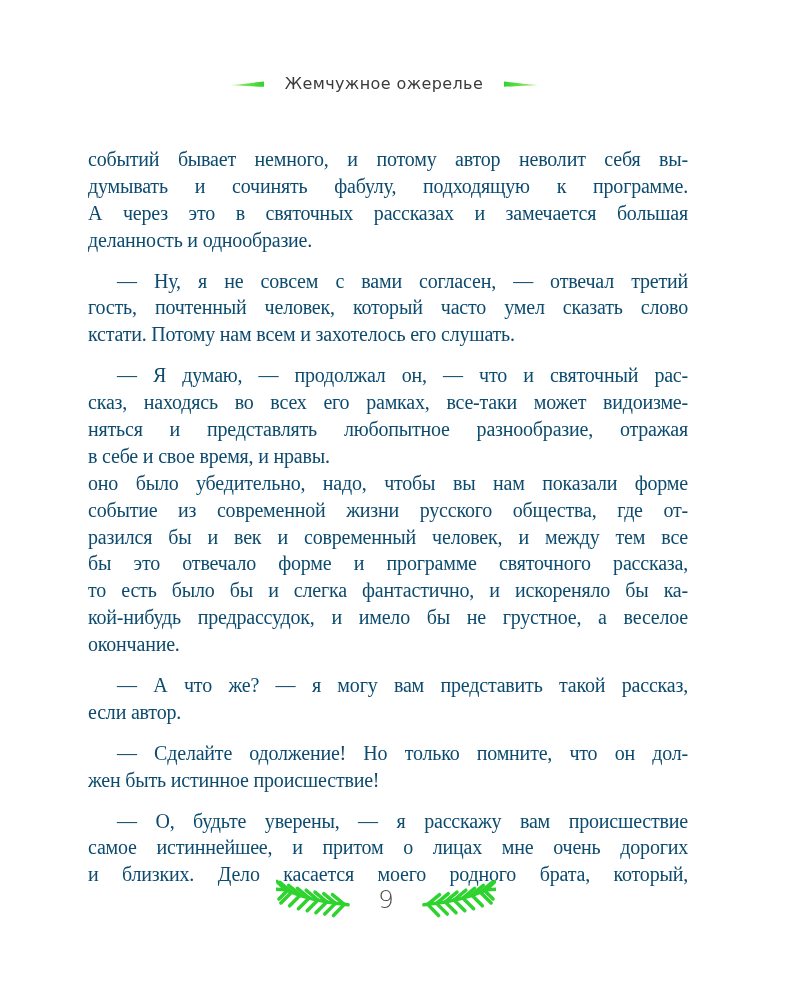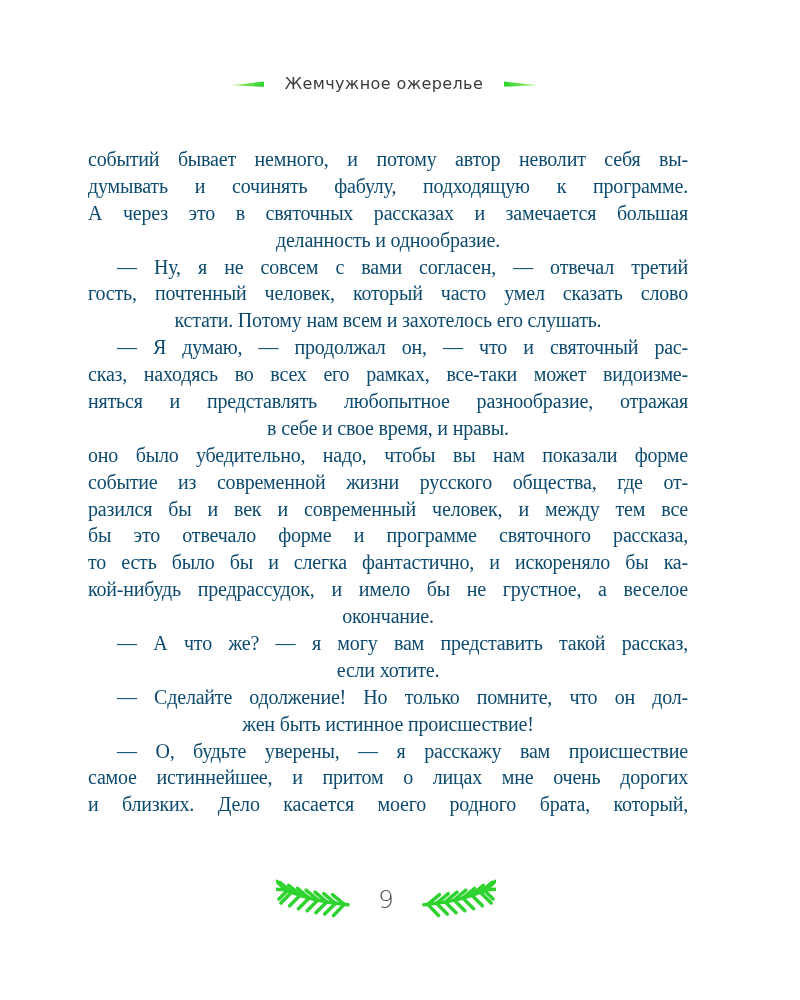--- a/index.html
+++ b/index.html
@@ -21,24 +21,24 @@
     white-space: nowrap;
   }
   .swoosh { display: inline-flex; align-items: center; }
   .mirror svg { transform: scaleX(-1); }
 
   
   .textblock {
     position: absolute; left: 88px; top: 146px; width: 600px;
     font-size: 20px; color: #0c4a6e; letter-spacing: -0.2px;
   }
-  .line { height: 26.9px; line-height: 26.9px; overflow: hidden; white-space: normal; text-align: center; }
+  .line { height: 26.9px; line-height: 26.9px; overflow: hidden; white-space: normal; }
   .line.j { text-align: justify; }
   .line.j::after { content: ""; display: inline-block; width: 100%; }
-  .line.i { text-indent: 29px; }
+  .line.i { text-indent: 29px; margin-top: 14px; }
 
   
   .footer {
     position: absolute; top: 878px; left: -14px; width: 800px;
     display: flex; justify-content: center; align-items: center; gap: 26px;
   }
   .page-number {
     font-family: "DejaVu Sans", "Liberation Sans", sans-serif;
     font-size: 25px; font-weight: 300; color: #4f4f4f;
   }
@@ -82,21 +82,21 @@
       <div class="line j">няться и представлять любопытное разнообразие, отражая</div>
       <div class="line">в себе и свое время, и нравы.</div>
       <div class="line j">оно было убедительно, надо, чтобы вы нам показали форме</div>
       <div class="line j">событие из современной жизни русского общества, где от-</div>
       <div class="line j">разился бы и век и современный человек, и между тем все</div>
       <div class="line j">бы это отвечало форме и программе святочного рассказа,</div>
       <div class="line j">то есть было бы и слегка фантастично, и искореняло бы ка-</div>
       <div class="line j">кой-нибудь предрассудок, и имело бы не грустное, а веселое</div>
       <div class="line">окончание.</div>
       <div class="line j i">— А что же? — я могу вам представить такой рассказ,</div>
-      <div class="line">если хотите.</div>
+      <div class="line">если автор.</div>
       <div class="line j i">— Сделайте одолжение! Но только помните, что он дол-</div>
       <div class="line">жен быть истинное происшествие!</div>
       <div class="line j i">— О, будьте уверены, — я расскажу вам происшествие</div>
       <div class="line j">самое истиннейшее, и притом о лицах мне очень дорогих</div>
       <div class="line j">и близких. Дело касается моего родного брата, который,</div>
     </div>
 
   <div class="footer">
     <span class="fern">
       <svg width="76" height="42" viewBox="0 0 78 42">

